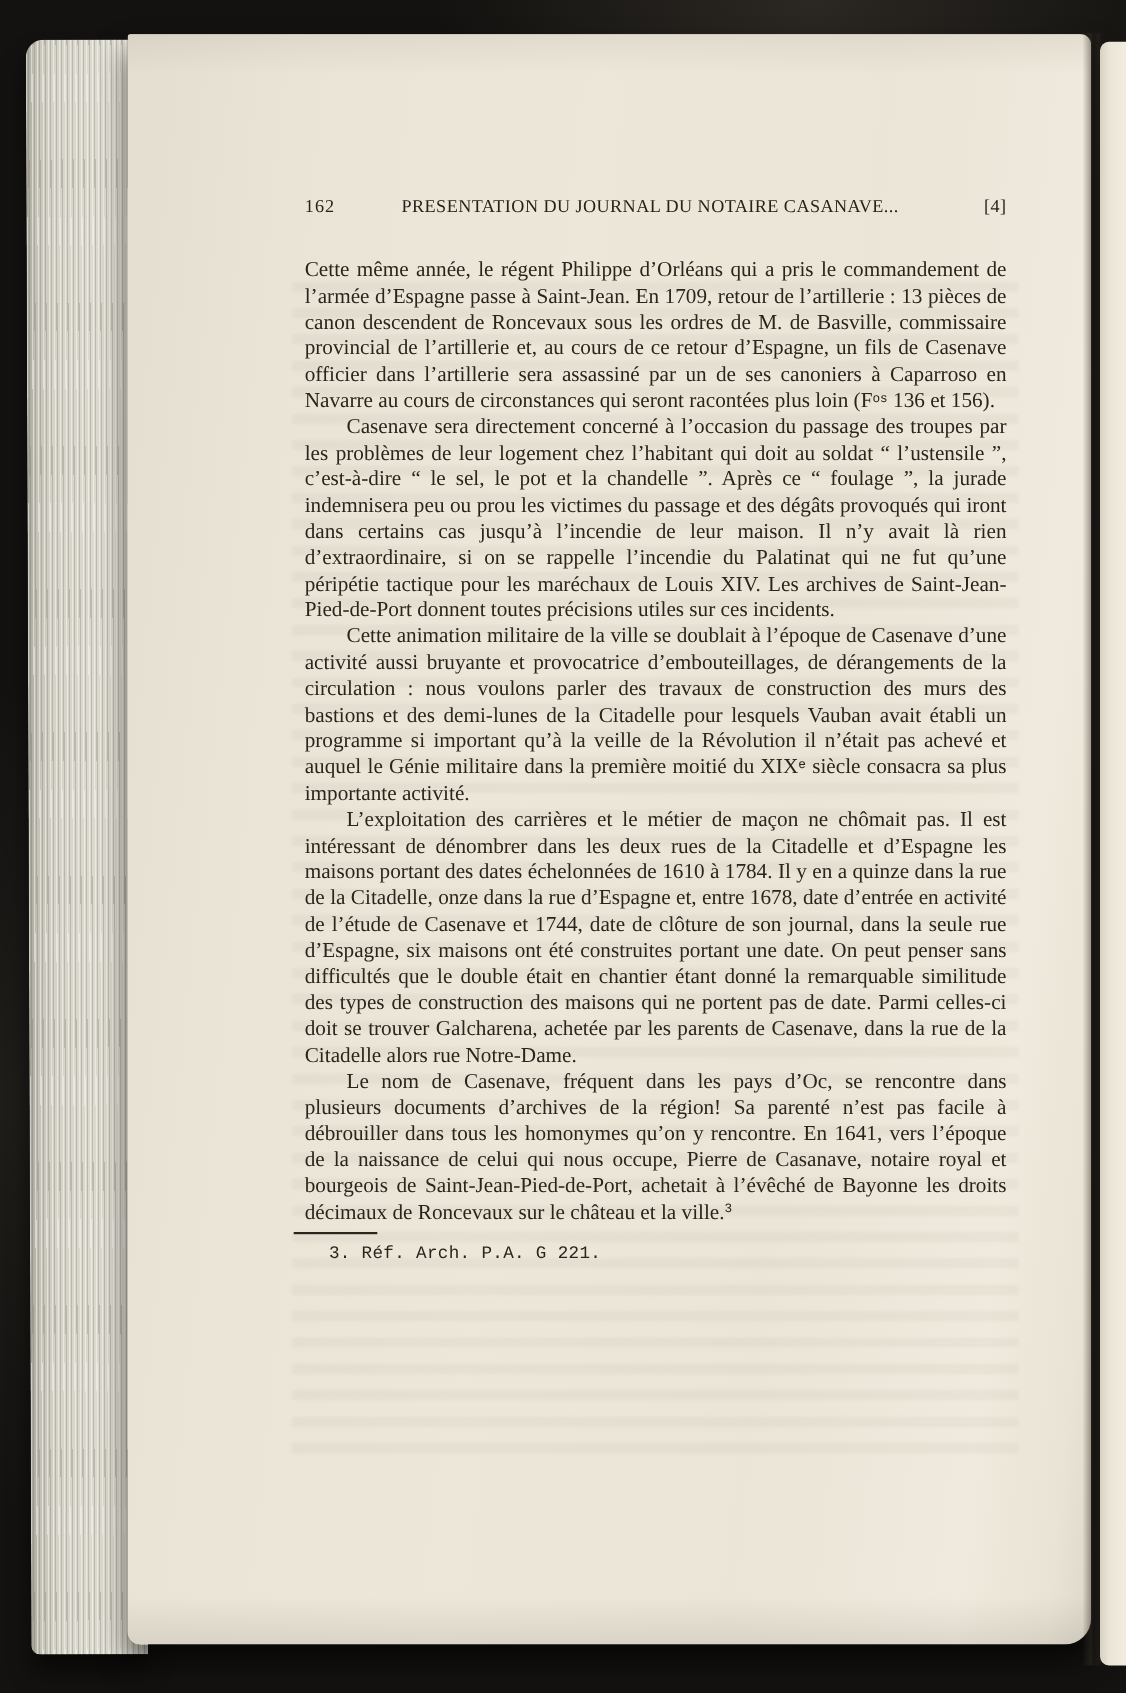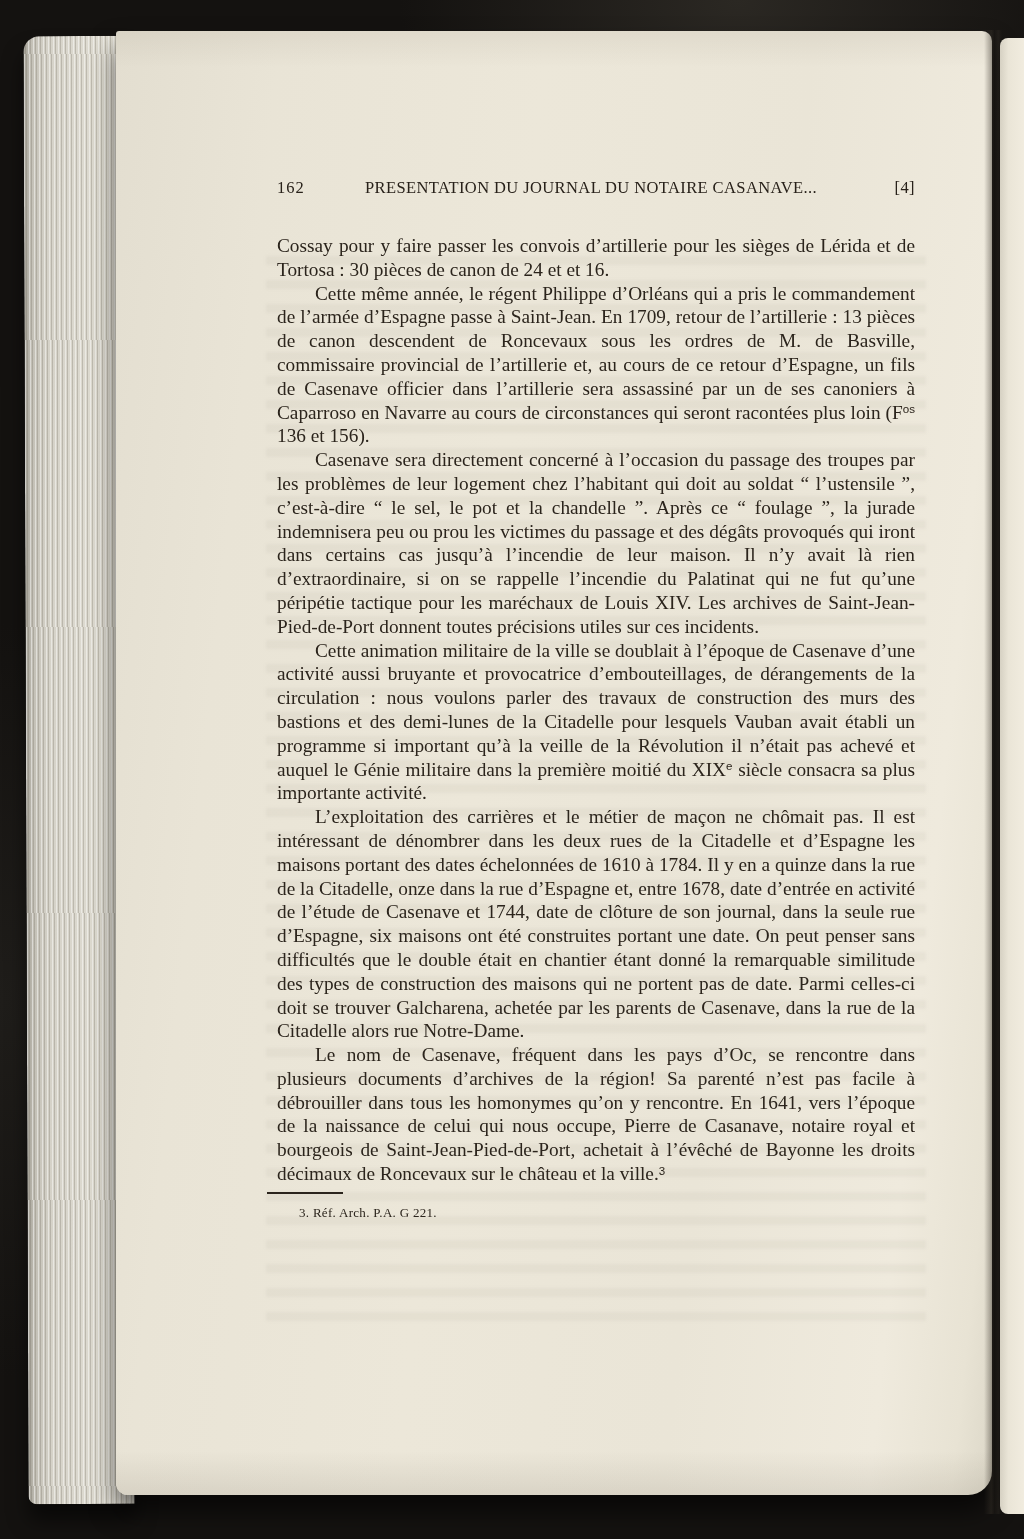--- a/index.html
+++ b/index.html
@@ -103,56 +103,56 @@
     line-height: 23.8px;
     color: #2b241c;
   }
   .body-text p.para:first-child { text-indent: 0; }
   .body-text sup {
     font-size: 60%;
     line-height: 0;
     vertical-align: baseline;
     position: relative;
     top: -0.45em;
-    font-family: Liberation Sans, sans-serif;
+    font-family: Liberation Mono, monospace;
   }
 
   .footnote { margin-top: 6px; }
   .footnote-rule {
     width: 76px;
     border-top: 2px solid #2b241c;
     margin-left: -10px;
   }
   .footnote-text {
     margin: 8px 0 0 0;
     padding-left: 22px;
-    font-size: 13px;
+    font-size: 16px;
     line-height: 21px;
     color: #2b241c;
     letter-spacing: 0.3px;
+    font-family: Liberation Mono, monospace;
   }
 </style>
 </head>
 <body>
 
 <div class="page-stack"></div>
 
 <div class="main-page">
   <div class="bleed-overlay"></div>
 
   <div class="content">
 
     <div class="running-header">
       <span class="pagenum">162</span>
       <span class="title">PRESENTATION DU JOURNAL DU NOTAIRE CASANAVE...</span>
       <span class="marker">[4]</span>
     </div>
 
     <div class="body-text">
-        <p class="para"><span>Cossay pour y faire passer les convois d’artillerie pour les sièges de Lérida et de Tortosa : 30 pièces de canon de 24 et et 16.</span></p>
         <p class="para"><span>Cette même année, le régent Philippe d’Orléans qui a pris le commandement de l’armée d’Espagne passe à Saint-Jean. En 1709, retour de l’artillerie : 13 pièces de canon descendent de Roncevaux sous les ordres de M. de Basville, commissaire provincial de l’artillerie et, au cours de ce retour d’Espagne, un fils de Casenave officier dans l’artillerie sera assassiné par un de ses canoniers à Caparroso en Navarre au cours de circonstances qui seront racontées plus loin (F</span><sup>os</sup><span> 136 et 156).</span></p>
         <p class="para"><span>Casenave sera directement concerné à l’occasion du passage des troupes par les problèmes de leur logement chez l’habitant qui doit au soldat “ l’ustensile ”, c’est-à-dire “ le sel, le pot et la chandelle ”. Après ce “ foulage ”, la jurade indemnisera peu ou prou les victimes du passage et des dégâts provoqués qui iront dans certains cas jusqu’à l’incendie de leur maison. Il n’y avait là rien d’extraordinaire, si on se rappelle l’incendie du Palatinat qui ne fut qu’une péripétie tactique pour les maréchaux de Louis XIV. Les archives de Saint-Jean-Pied-de-Port donnent toutes précisions utiles sur ces incidents.</span></p>
         <p class="para"><span>Cette animation militaire de la ville se doublait à l’époque de Casenave d’une activité aussi bruyante et provocatrice d’embouteillages, de dérangements de la circulation : nous voulons parler des travaux de construction des murs des bastions et des demi-lunes de la Citadelle pour lesquels Vauban avait établi un programme si important qu’à la veille de la Révolution il n’était pas achevé et auquel le Génie militaire dans la première moitié du XIX</span><sup>e</sup><span> siècle consacra sa plus importante activité.</span></p>
         <p class="para"><span>L’exploitation des carrières et le métier de maçon ne chômait pas. Il est intéressant de dénombrer dans les deux rues de la Citadelle et d’Espagne les maisons portant des dates échelonnées de 1610 à 1784. Il y en a quinze dans la rue de la Citadelle, onze dans la rue d’Espagne et, entre 1678, date d’entrée en activité de l’étude de Casenave et 1744, date de clôture de son journal, dans la seule rue d’Espagne, six maisons ont été construites portant une date. On peut penser sans difficultés que le double était en chantier étant donné la remarquable similitude des types de construction des maisons qui ne portent pas de date. Parmi celles-ci doit se trouver Galcharena, achetée par les parents de Casenave, dans la rue de la Citadelle alors rue Notre-Dame.</span></p>
         <p class="para"><span>Le nom de Casenave, fréquent dans les pays d’Oc, se rencontre dans plusieurs documents d’archives de la région! Sa parenté n’est pas facile à débrouiller dans tous les homonymes qu’on y rencontre. En 1641, vers l’époque de la naissance de celui qui nous occupe, Pierre de Casanave, notaire royal et bourgeois de Saint-Jean-Pied-de-Port, achetait à l’évêché de Bayonne les droits décimaux de Roncevaux sur le château et la ville.</span><sup>3</sup></p>
       </div>
 
     <div class="footnote">
       <div class="footnote-rule"></div>
       <p class="footnote-text">3. Réf. Arch. P.A. G 221.</p>

